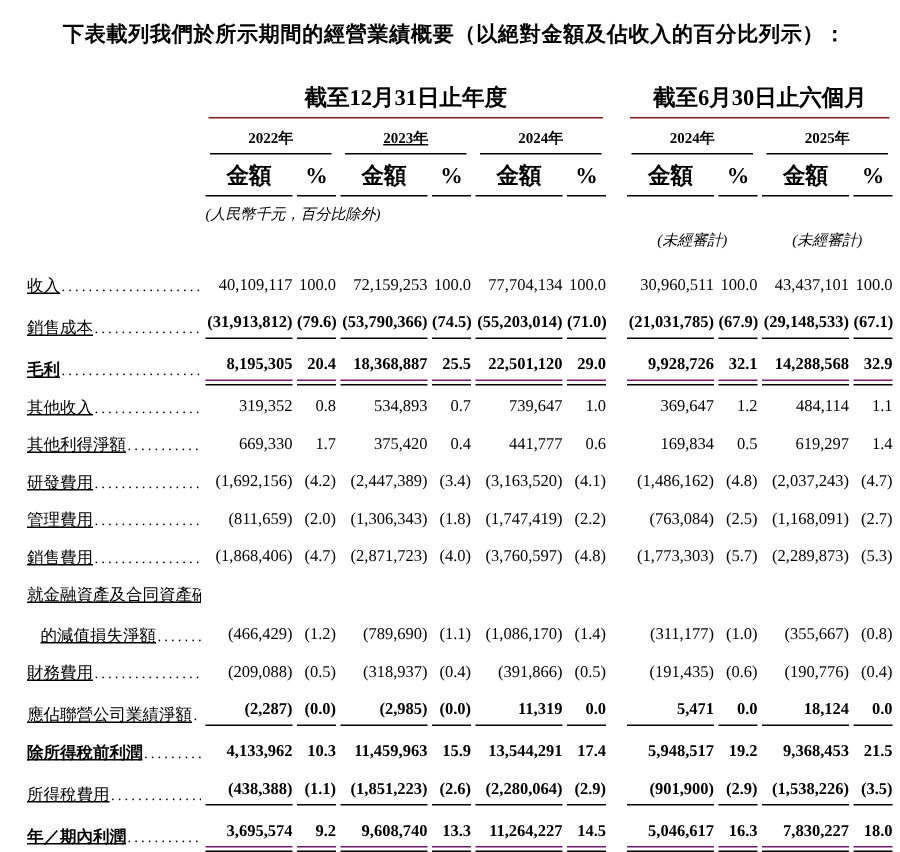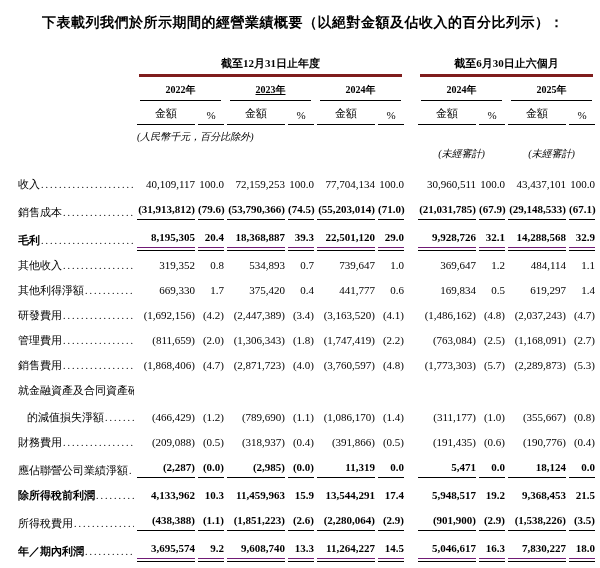--- a/index.html
+++ b/index.html
@@ -5,44 +5,44 @@
   html,body{margin:0;padding:0;background:#fff;color:#000;}
   body{width:600px;height:568px;overflow:hidden;
        font-family:"Liberation Serif","DejaVu Serif",serif;}
   .title{margin:14px 18px 0 42px;font-size:14px;font-weight:600;letter-spacing:.5px;}
   .fin-table{margin-left:18px;width:577px;}
   .row{display:grid;
        grid-template-columns:116px 58px 26px 58px 26px 58px 26px 8px 58px 26px 58px 26px;
        column-gap:3px;align-items:end;}
   
   .hdr-groups{margin-top:24px;}
-  .grp{font-weight:bold;font-size:11px;text-align:center;
-       border-bottom:3px solid #7f1d1d;padding-bottom:3px;margin:0 2px;}
+  .grp{font-weight:bold;font-size:15px;text-align:center;
+       border-bottom:1px solid #7f1d1d;padding-bottom:3px;margin:0 2px;}
   .g1{grid-column:2/8;} .g2{grid-column:9/13;}
   .hdr-years{margin-top:6px;}
   .yr{font-weight:bold;font-size:10px;text-align:center;
       border-bottom:1px solid #000;padding-bottom:3px;margin:0 3px;}
   .y1{grid-column:2/4;} .y2{grid-column:4/6;text-decoration:underline;} .y3{grid-column:6/8;}
   .y4{grid-column:9/11;} .y5{grid-column:11/13;}
   .hdr-cols{margin-top:5px;}
-  .ch{font-weight:normal;font-size:11px;text-align:center;
+  .ch{font-weight:bold;font-size:15px;text-align:center;
       border-bottom:1px solid #000;padding-bottom:3px;}
   .hdr-note{margin-top:5px;}
   .note-center{grid-column:2/13;text-align:left;font-style:italic;font-size:10px;}
   .hdr-unaudited{margin-top:3px;}
   .note{font-style:italic;font-size:10px;text-align:center;}
   .n4{grid-column:9/11;} .n5{grid-column:11/13;}
   
   #rows{margin-top:16px;}
   .data-row{margin-top:10px;}
   .label-line{margin-top:10px;}
   .label-line + .data-row{margin-top:12px;}
   .gap-after{margin-bottom:9px;}
   .c-label{grid-column:1;display:flex;align-items:baseline;font-size:11px;overflow:hidden;}
-  .lbl{white-space:nowrap;}
+  .lbl{white-space:nowrap;text-decoration:underline;}
   .indent .lbl{padding-left:9px;}
   .leader{flex:1 1 auto;overflow:hidden;white-space:nowrap;font-size:10px;
           letter-spacing:2px;padding:0 1px;}
   .val{font-size:11px;text-align:right;white-space:nowrap;line-height:15px;}
   .bold .val,.bold .lbl{font-weight:bold;}
   .u1{border-bottom:1px solid #000;padding-bottom:2px;font-weight:bold;}
   .u2{border-bottom:1px solid #701a75;padding-bottom:2px;position:relative;}
   .u2::after{content:"";position:absolute;left:0;right:0;bottom:-4px;
              border-top:1px solid #000;}
   
@@ -120,21 +120,21 @@
         <div class="val gc12 u1">(67.1)</div>
       </div>
       <div class="row data-row bold gap-after">
         <div class="c-label">
           <span class="lbl">毛利</span>
           <span class="leader">..........................................................................</span>
         </div>
         <div class="val gc2 u2">8,195,305</div>
         <div class="val gc3 u2">20.4</div>
         <div class="val gc4 u2">18,368,887</div>
-        <div class="val gc5 u2">39.3</div>
+        <div class="val gc5 u2">25.5</div>
         <div class="val gc6 u2">22,501,120</div>
         <div class="val gc7 u2">29.0</div>
         <div class="val gc9 u2">9,928,726</div>
         <div class="val gc10 u2">32.1</div>
         <div class="val gc11 u2">14,288,568</div>
         <div class="val gc12 u2">32.9</div>
       </div>
       <div class="row data-row">
         <div class="c-label">
           <span class="lbl">其他收入</span>

